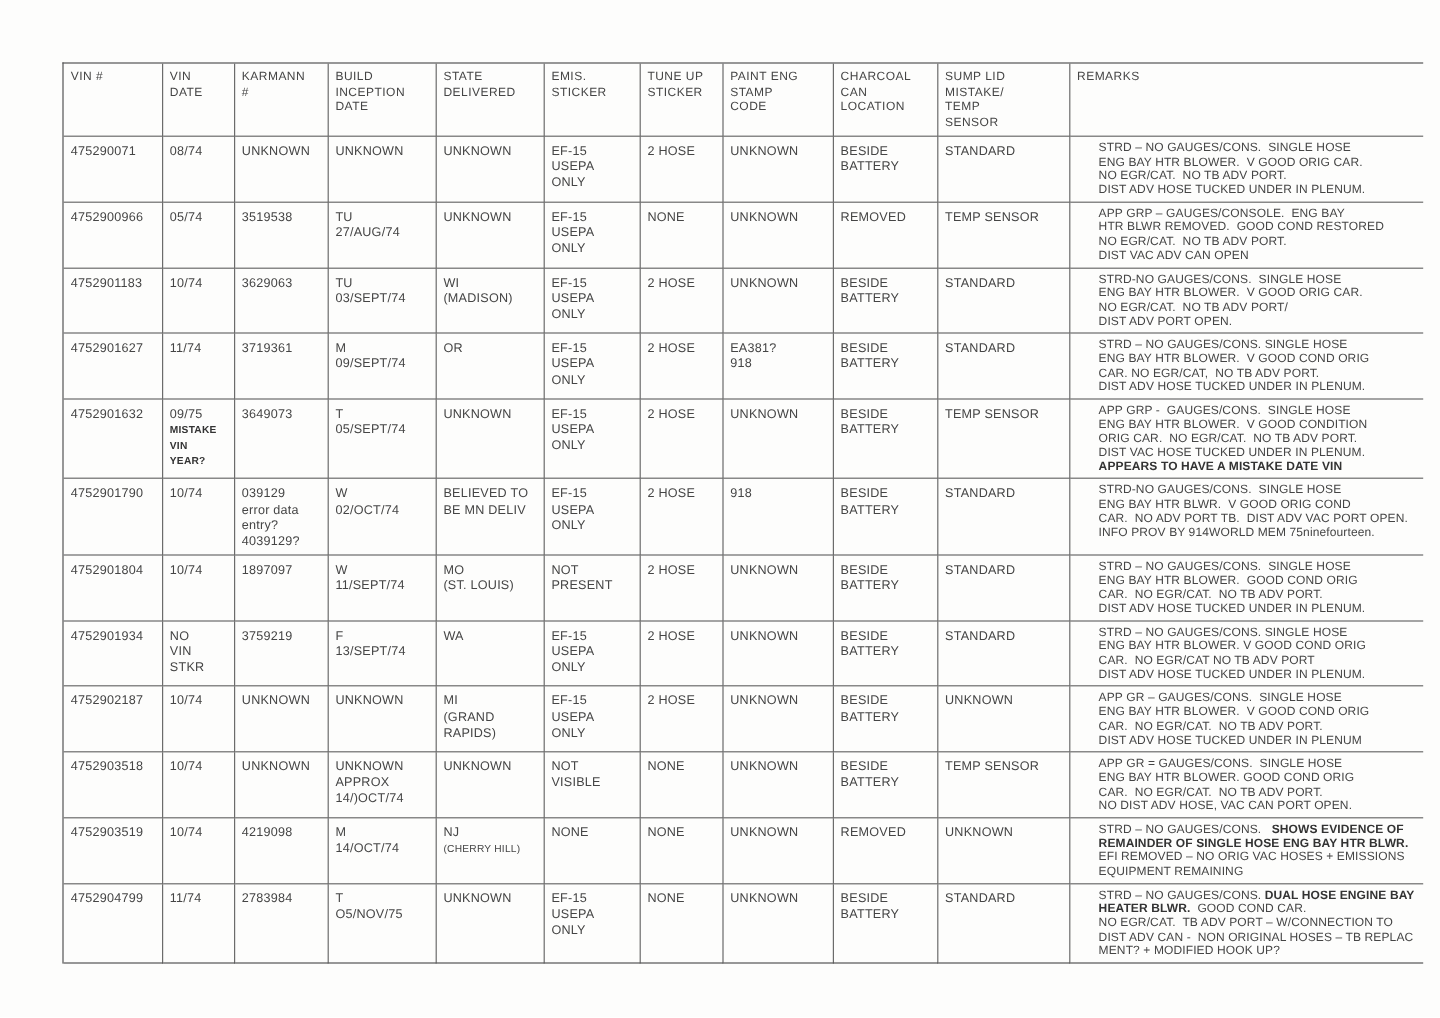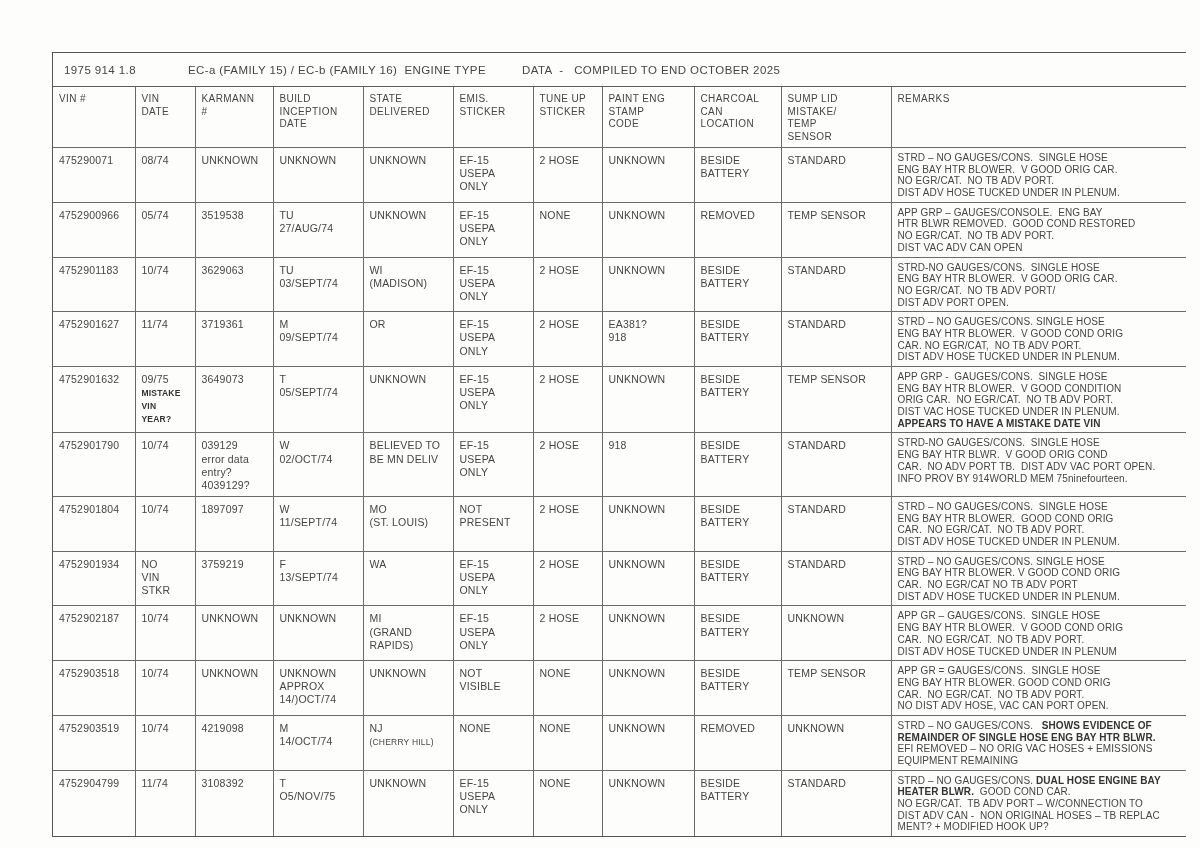--- a/index.html
+++ b/index.html
@@ -27,34 +27,29 @@
     border:1px solid #6b6b6b;vertical-align:top;text-align:left;
     padding:6px 5px 4px 6px;white-space:pre-wrap;word-wrap:break-word;
     font-weight:normal;
   }
   th:first-child,td:first-child{border-left:none;}
   th:last-child,td:last-child{border-right:none;}
   thead th{border-top:none;}
   tbody tr:last-child td{border-bottom:1px solid #555;}
   th{font-size:10px;line-height:1.25;letter-spacing:.4px;}
   td{font-size:10.5px;line-height:1.25;letter-spacing:.2px;}
-  td.c-remarks{font-size:10px;line-height:1.17;padding:4px 4px 3px 6px;letter-spacing:.1px;}
+  td.c-remarks{font-size:10px;line-height:1.17;padding:4px 4px 3px 24px;letter-spacing:.1px;}
   .seg-b{font-weight:bold;color:#333;}
   .seg-s{font-size:8.5px;}
 </style>
 </head>
 <body>
 
 <div id="canvas">
   <div class="page">
-    <div class="title-row">
-      <span class="t-left">1975 914 1.8</span>
-      <span class="t-center">EC-a (FAMILY 15) / EC-b (FAMILY 16)  ENGINE TYPE</span>
-      <span class="t-right">DATA  -   COMPILED TO END OCTOBER 2025</span>
-    </div>
     <table>
       <colgroup id="cols">
           <col style="width: 82px;">
           <col style="width: 60px;">
           <col style="width: 78px;">
           <col style="width: 90px;">
           <col style="width: 90px;">
           <col style="width: 80px;">
           <col style="width: 69px;">
           <col style="width: 92px;">
@@ -317,21 +312,21 @@
             <td class="c-charcoal-can-location"><span>REMOVED</span></td>
             <td class="c-sump-lid"><span>UNKNOWN</span></td>
             <td class="c-remarks"><span>STRD – NO GAUGES/CONS.   </span><span class="seg-b">SHOWS EVIDENCE OF
 REMAINDER OF SINGLE HOSE ENG BAY HTR BLWR.</span><span>
 EFI REMOVED – NO ORIG VAC HOSES + EMISSIONS
 EQUIPMENT REMAINING</span></td>
           </tr>
           <tr style="height: 62px;">
             <td class="c-vin"><span>4752904799</span></td>
             <td class="c-vin-date"><span>11/74</span></td>
-            <td class="c-karmann"><span>3108392</span></td>
+            <td class="c-karmann"><span>2783984</span></td>
             <td class="c-build-inception-date"><span>T
 O5/NOV/75</span></td>
             <td class="c-state-delivered"><span>UNKNOWN</span></td>
             <td class="c-emis-sticker"><span>EF-15
 USEPA
 ONLY</span></td>
             <td class="c-tune-up-sticker"><span>NONE</span></td>
             <td class="c-paint-eng-stamp-code"><span>UNKNOWN</span></td>
             <td class="c-charcoal-can-location"><span>BESIDE
 BATTERY</span></td>

